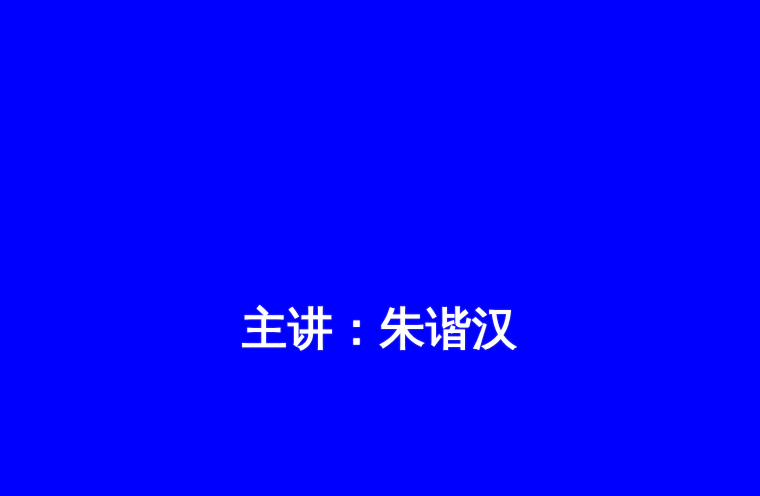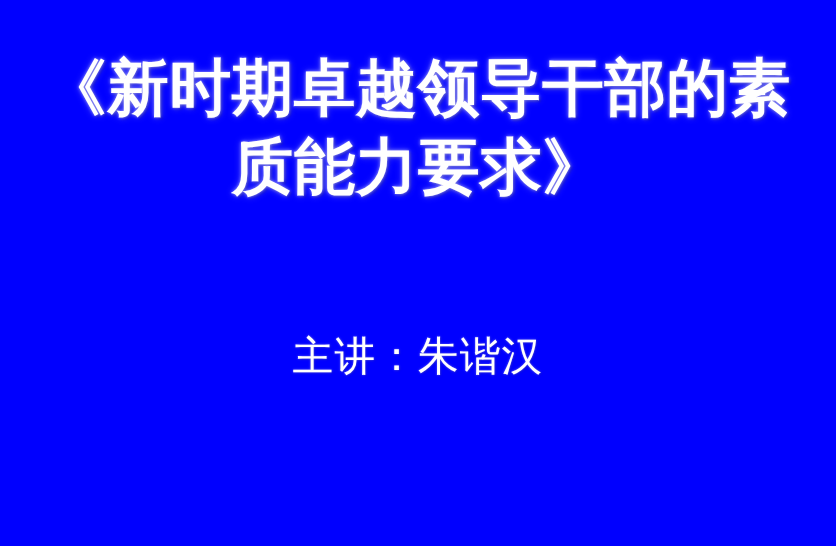--- a/index.html
+++ b/index.html
@@ -56,36 +56,33 @@
     top: 300px;
     width: 760px;
     padding: 0 24px;
     box-sizing: border-box;
     text-align: center;
   }
 
   #presenter-line {
     margin: 0;
     color: #ffffff;
-    font-size: 37px;
-    font-weight: normal;
+    font-size: 45px;
+    font-weight: bold;
     line-height: 1.3;
     letter-spacing: 1px;
     text-align: center;
     text-shadow:
       0 0 2px rgba(255, 255, 255, 0.45),
       1px 1px 2px rgba(0, 0, 160, 0.40);
   }
 </style>
 </head>
 <body>
 
 <div id="slide" style="background: rgb(0, 0, 255);">
 
-  <div id="title-block">
-    <h1 id="slide-title" style="color: rgb(255, 255, 255);">《新时期卓越领导干部的素质能力要求》</h1>
-  </div>
 
   <div id="presenter-block">
     <p id="presenter-line" style="color: rgb(255, 255, 255);">主讲：朱谐汉</p>
   </div>
 
 </div>
 
 </body></html>

